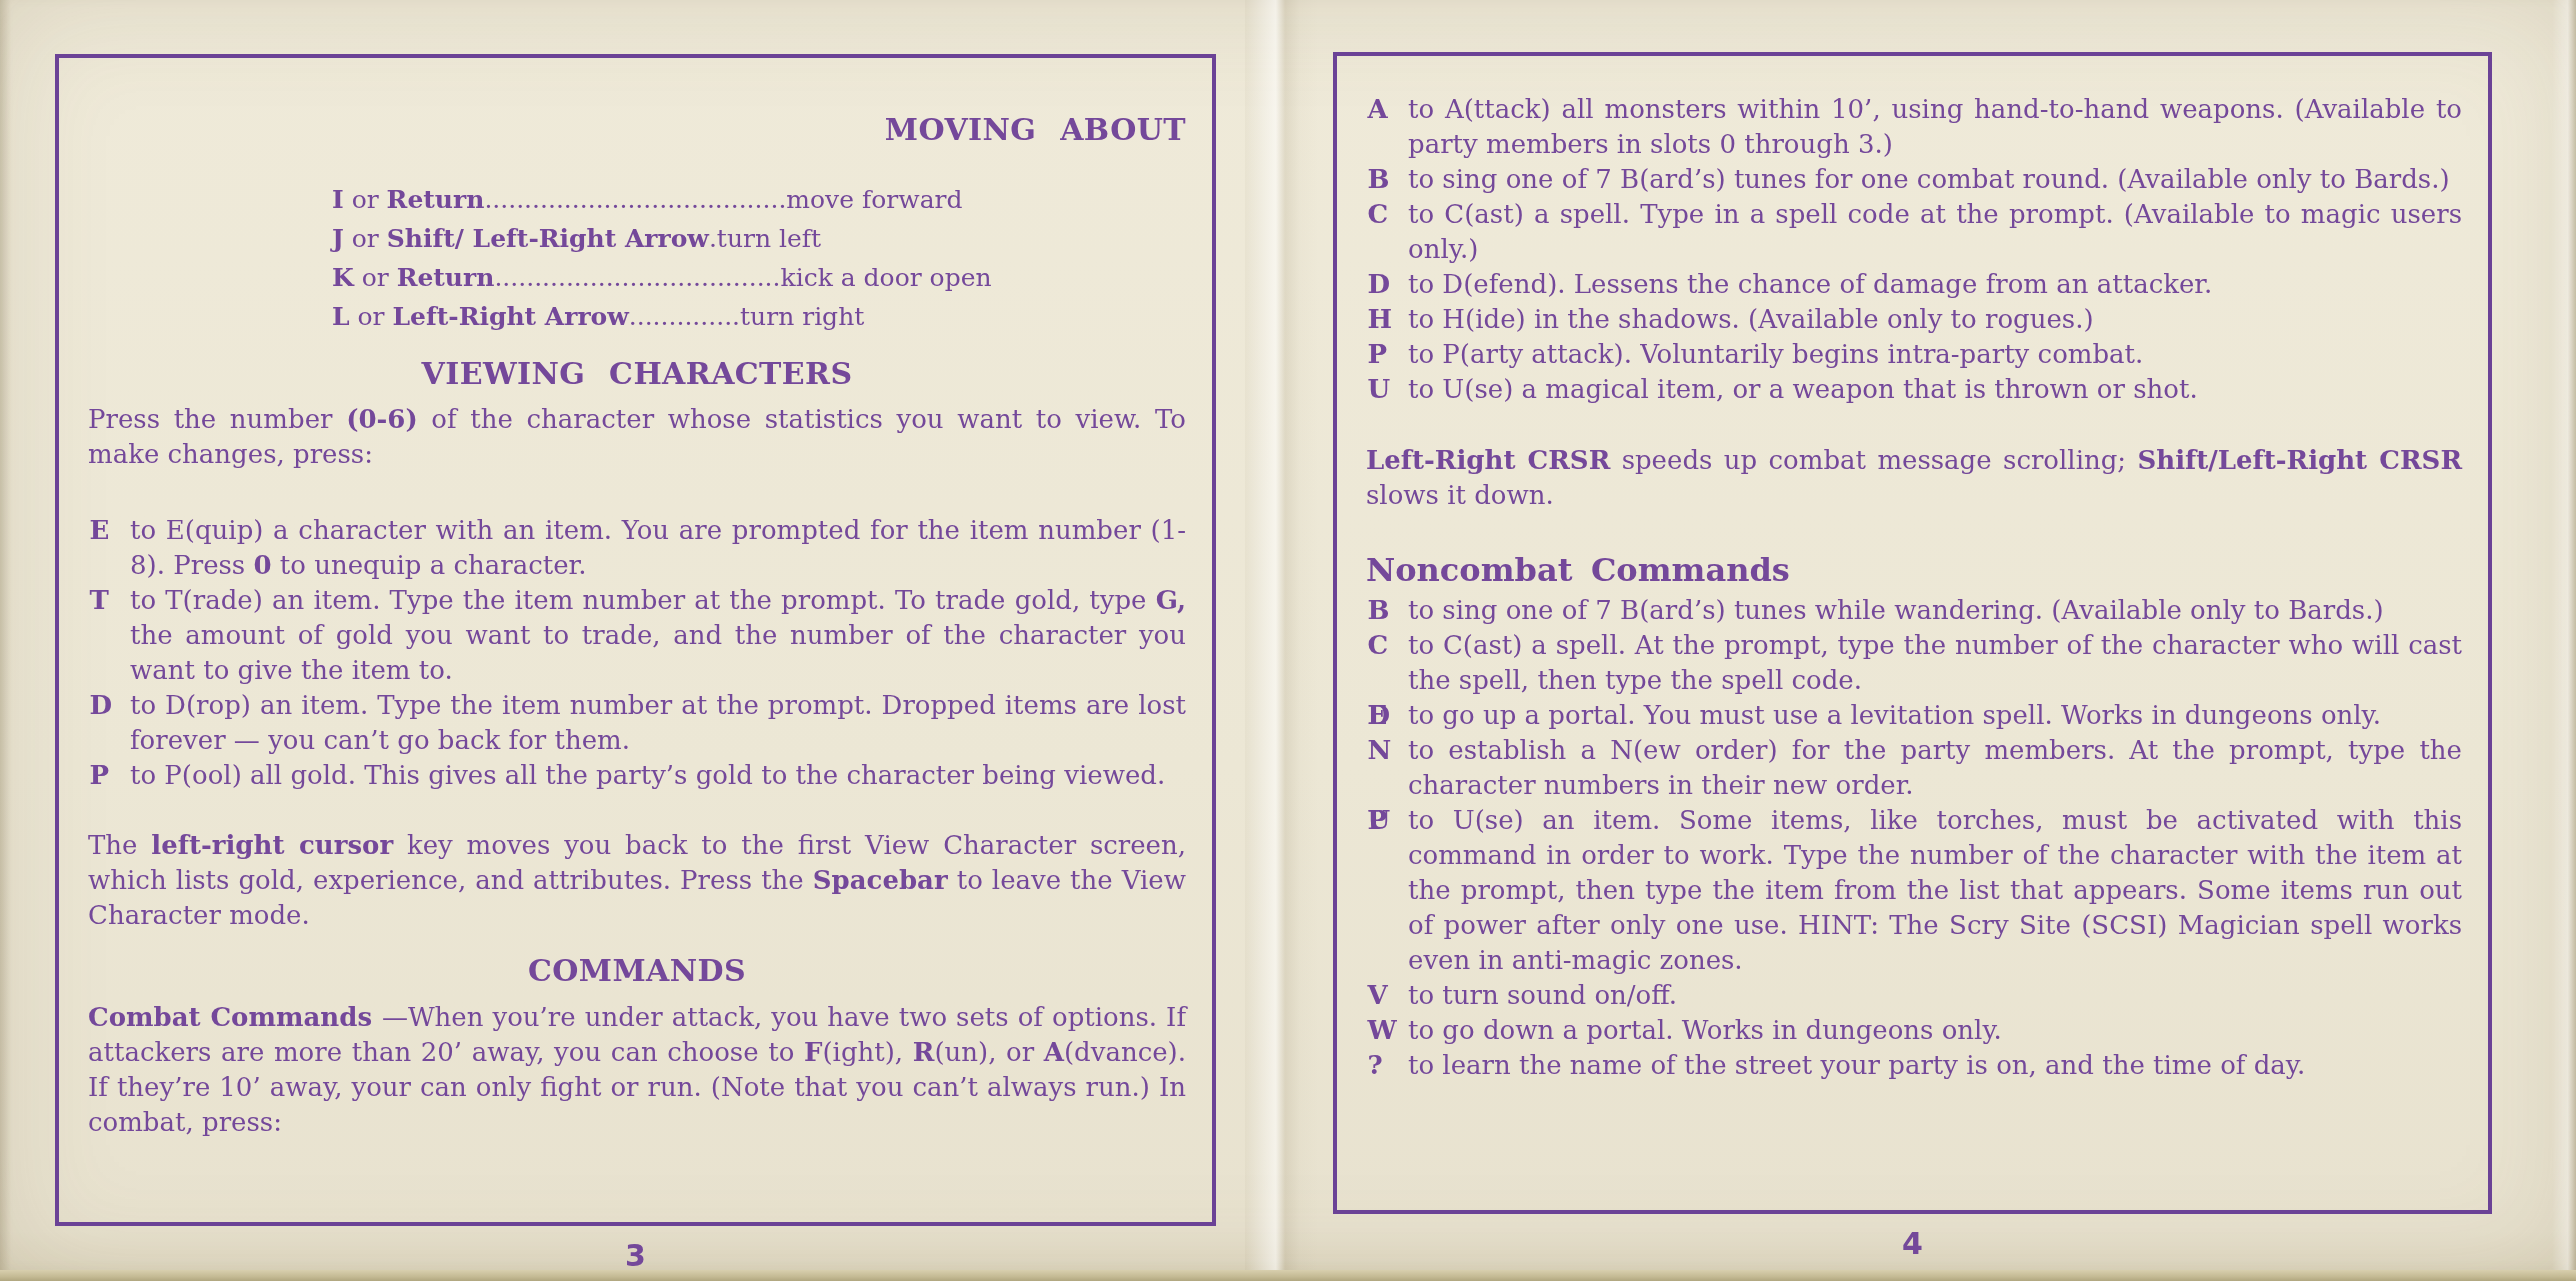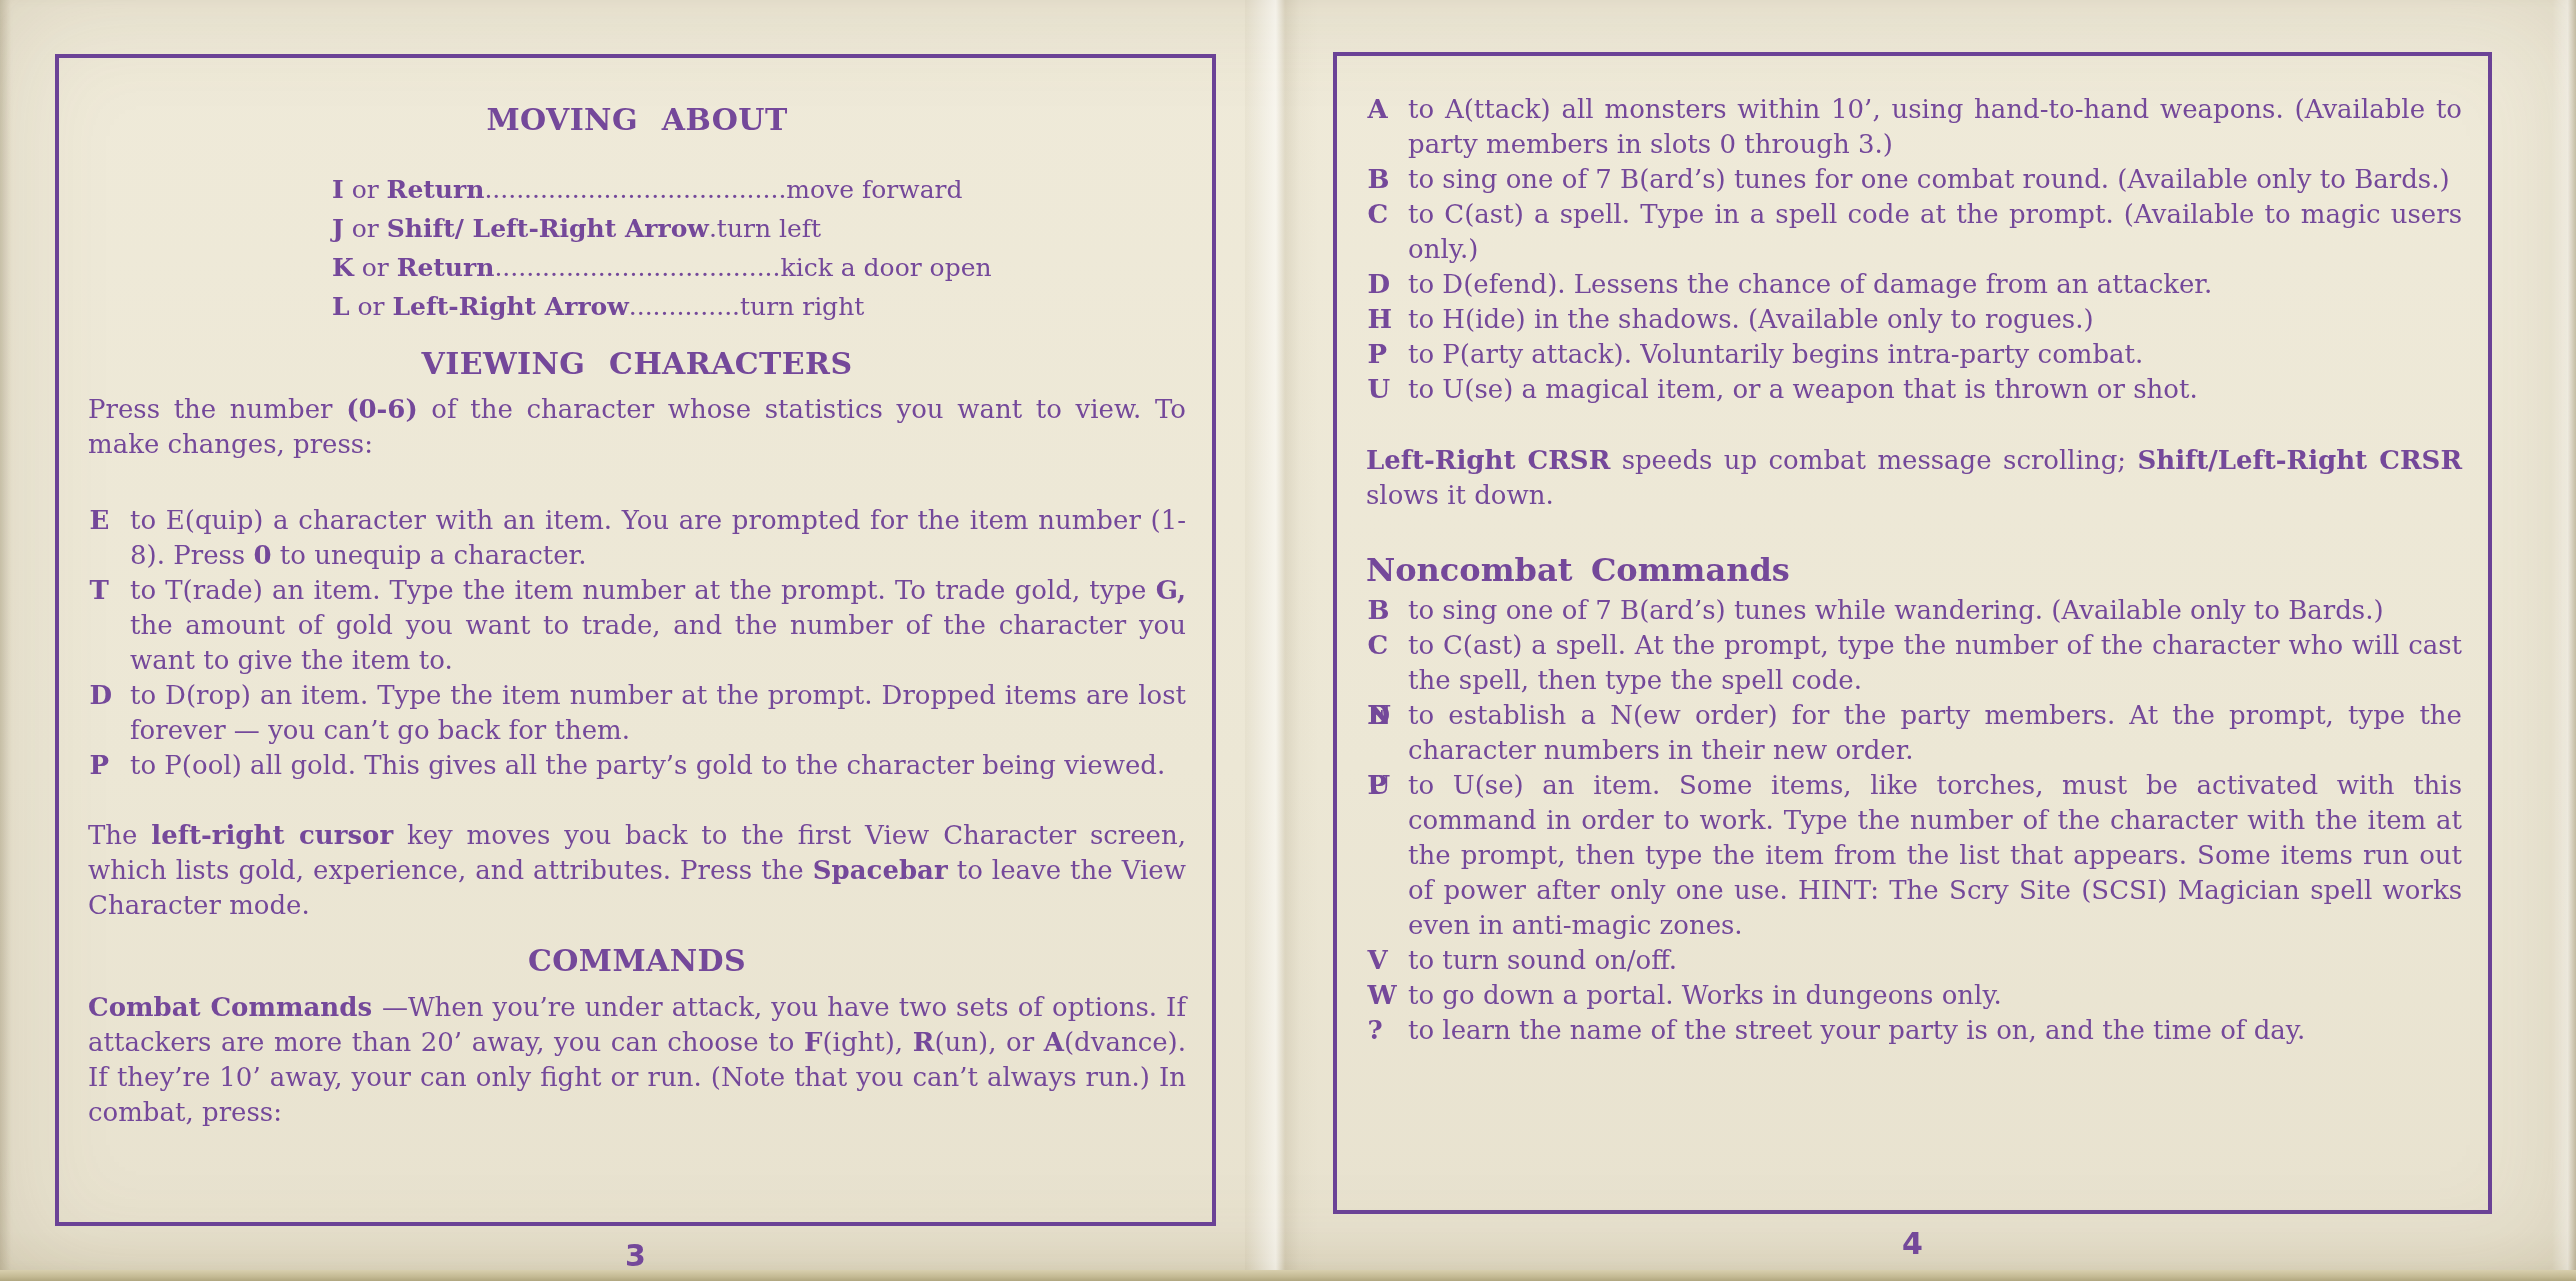--- a/index.html
+++ b/index.html
@@ -33,21 +33,21 @@
   .page{position:absolute;z-index:1;}
   .frame{position:absolute;border:4.1px solid var(--ink-dark);width:100%;height:100%;}
   .page.left{left:55px;top:54px;width:1161px;height:1172px;}
   .page.right{left:1333px;top:52px;width:1159px;height:1162px;}
   .content{position:relative;width:100%;height:100%;overflow:hidden;
     padding:33px 26px 0 29px;font-size:26px;line-height:35px;}
   .page.right .content{padding-top:36px;}
 
   .heading{font-size:30px;line-height:34px;font-weight:700;text-align:center;
     word-spacing:13px;letter-spacing:0.4px;margin:21px 0 11.4px;}
-  .heading:first-child{margin-top:12px;}
+  .heading:first-child{margin-top:22px;text-align:right;}
   .subheading{font-size:32px;line-height:35px;font-weight:700;word-spacing:7.3px;margin:0 0 4.9px;}
   .gap{height:34px;}
   .para{margin:1.6px 0 6.5px;text-align:justify;}
   .b{font-weight:700;}
   .keytable{margin:33px 0 13px 244px;font-size:25px;line-height:39px;}
   .keyrow{white-space:nowrap;}
   .keyitem{position:relative;padding-left:42px;text-align:justify;margin:0;}
   .keyitem .key{position:absolute;left:1.6px;top:0;}
   .pageno{position:absolute;left:0;width:100%;text-align:center;
     font-family:"DejaVu Sans","Liberation Sans",sans-serif;font-weight:700;
@@ -100,21 +100,21 @@
         <div class="keyitem"><span class="key b">H</span><span class="itembody"><span>to H(ide) in the shadows.  (Available only to rogues.)</span></span></div>
         <div class="keyitem"><span class="key b">P</span><span class="itembody"><span>to P(arty attack). Voluntarily begins intra-party combat.</span></span></div>
         <div class="keyitem"><span class="key b">U</span><span class="itembody"><span>to U(se) a magical item, or a weapon that is thrown or shot.</span></span></div>
         <div class="gap"></div>
         <p class="para"><span class="b">Left-Right CRSR</span><span> speeds up combat message scrolling; </span><span class="b">Shift/Left-Right CRSR</span><span> slows it down.</span></p>
         <div class="gap"></div>
         <h3 class="subheading">Noncombat Commands</h3>
         <div class="keyitem"><span class="key b">B</span><span class="itembody"><span>to sing one of 7 B(ard’s) tunes while wandering.  (Available only to Bards.)</span></span></div>
         <div class="keyitem"><span class="key b">C</span><span class="itembody"><span>to C(ast) a spell.  At the prompt, type the number of the character who will cast the spell, then type the spell code.</span></span></div>
         <div class="keyitem"><span class="key b">D</span></div>
-        <div class="keyitem"><span class="key b">E</span></div>
+        <div class="keyitem"><span class="key b">E</span><span class="itembody"><span>to go up a portal.  You must use a levitation spell.  Works in dungeons only.</span></span></div>
         <div class="keyitem"><span class="key b">N</span><span class="itembody"><span>to establish a N(ew order) for the party members.  At the prompt, type the character numbers in their new order.</span></span></div>
         <div class="keyitem"><span class="key b">P</span></div>
         <div class="keyitem"><span class="key b">U</span><span class="itembody"><span>to U(se) an item.  Some items, like torches, must be activated with this command in order to work.  Type the number of the character with the item at the prompt, then type the item from the list that appears. Some items run out of power after only one use.  HINT: The Scry Site (SCSI) Magician spell works even in anti-magic zones.</span></span></div>
         <div class="keyitem"><span class="key b">V</span><span class="itembody"><span>to turn sound on/off.</span></span></div>
         <div class="keyitem"><span class="key b">W</span><span class="itembody"><span>to go down a portal.  Works in dungeons only.</span></span></div>
         <div class="keyitem"><span class="key b">?</span><span class="itembody"><span>to learn the name of the street your party is on, and the time of day.</span></span></div>
       </div>
   </div>
   <div class="pageno">4</div>
 </article>

